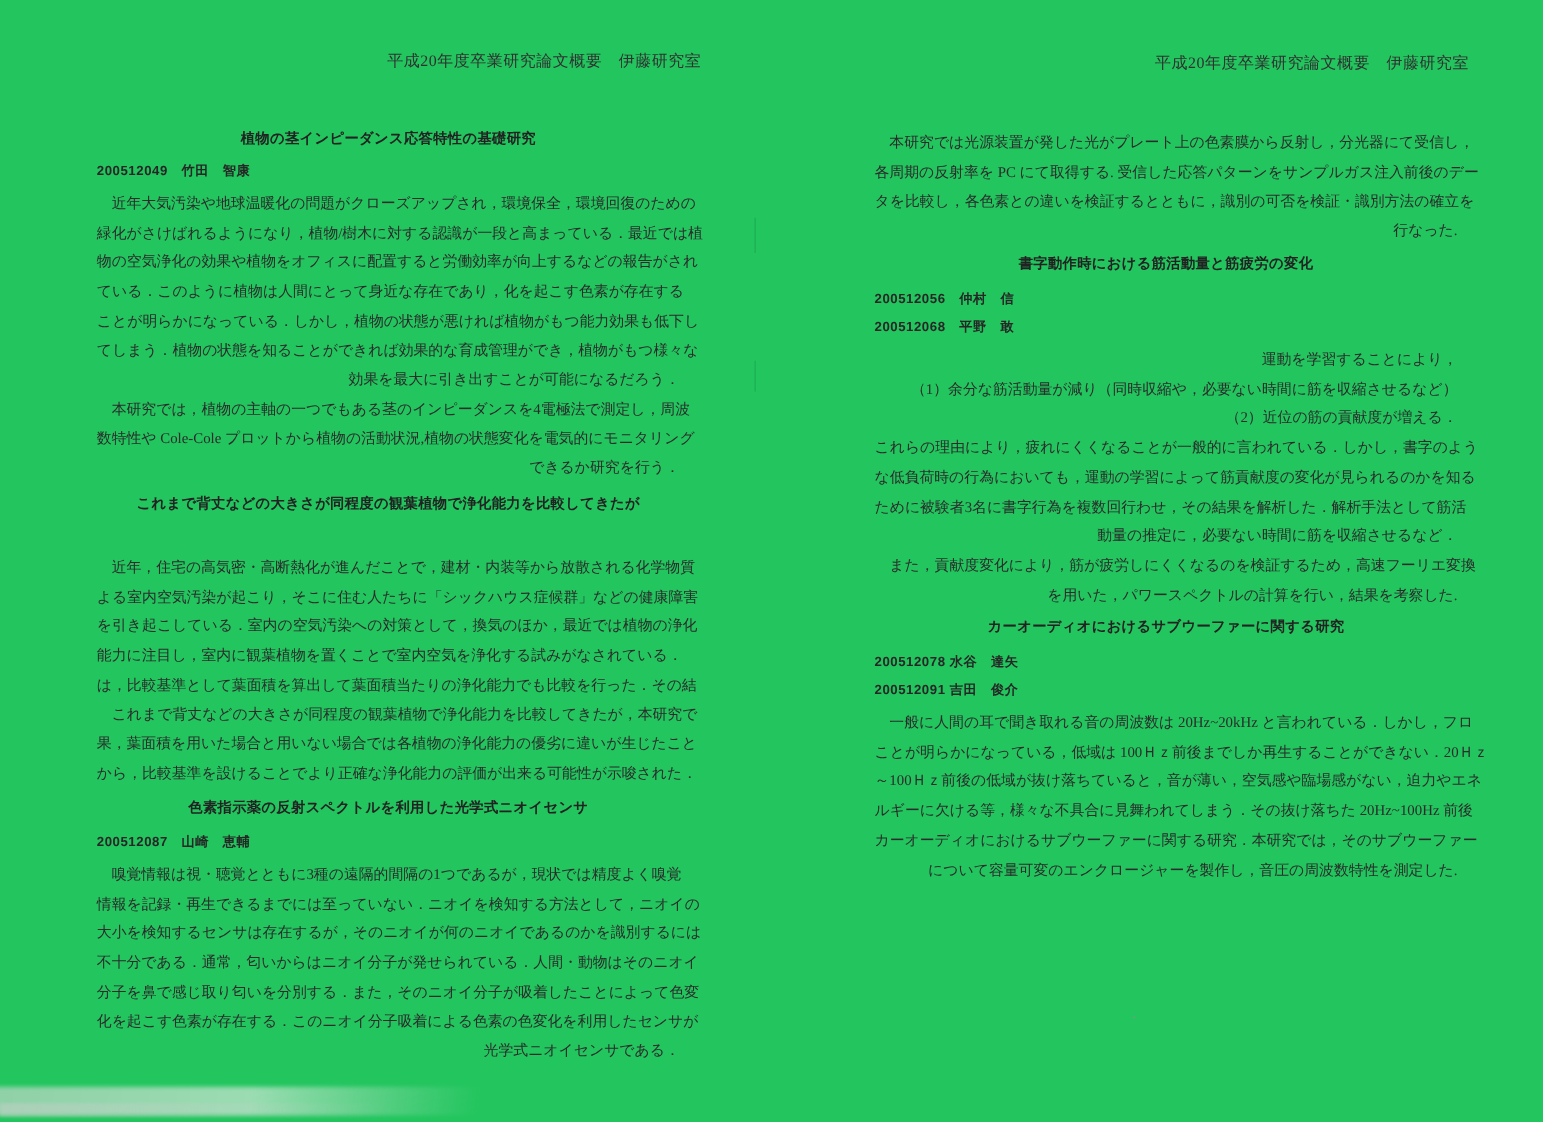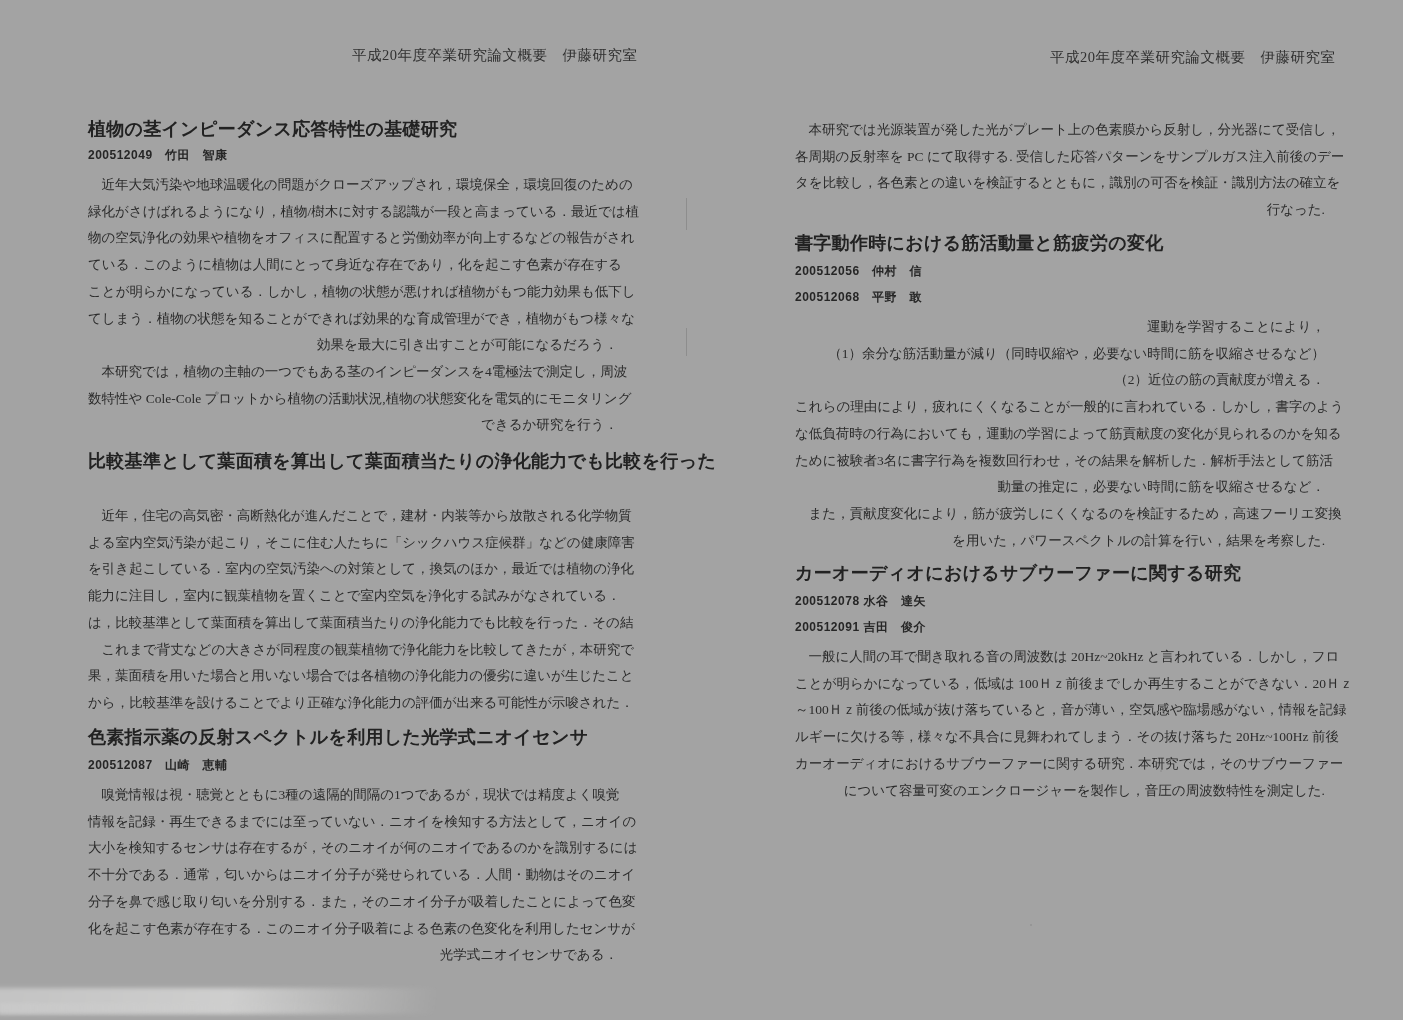--- a/index.html
+++ b/index.html
@@ -1,36 +1,36 @@
 <!DOCTYPE html>
 <html><head>
 <meta charset="utf-8">
 <style>
   html,body { margin:0; padding:0; background:#e9e9e9; }
   #canvas {
     position:relative; width:1403px; height:1020px;
-    background:#a3a3a3; overflow:hidden;
+    background:#22c55e; overflow:hidden;
     font-family:"Liberation Serif","DejaVu Serif",serif;
     color:#2b2b2b;
   }
   .page-header {
     position:absolute; font-size:14.5px; letter-spacing:0.5px;
     color:#303030; white-space:pre;
   }
   #left-header  { left:352px; top:46px; }
   #right-header { left:1050px; top:48px; }
 
   .col { position:absolute; width:530px; }
   .lcol { left:88px; }
   .rcol { left:795px; }
 
   .sec-title {
     font-family:"Liberation Sans","DejaVu Sans",sans-serif;
-    font-weight:700; font-size:18px; letter-spacing:0.3px;
-    color:#222; white-space:pre;
+    font-weight:700; font-size:13px; letter-spacing:0.3px;
+    text-align:center; color:#222; white-space:pre;
   }
   .sec-authors {
     font-family:"Liberation Sans","DejaVu Sans",sans-serif;
     font-weight:600; font-size:12px; letter-spacing:0.5px;
     text-align:left; padding-right:12px; color:#262626;
     line-height:26.7px; white-space:pre;
   }
   .body-block { font-size:13.5px; }
   .tline { line-height:26.7px; white-space:pre;text-align:right; }
 
@@ -67,21 +67,21 @@
       <div class="tline">物の空気浄化の効果や植物をオフィスに配置すると労働効率が向上するなどの報告がされ</div>
       <div class="tline">ている．このように植物は人間にとって身近な存在であり，化を起こす色素が存在する</div>
       <div class="tline">ことが明らかになっている．しかし，植物の状態が悪ければ植物がもつ能力効果も低下し</div>
       <div class="tline">てしまう．植物の状態を知ることができれば効果的な育成管理ができ，植物がもつ様々な</div>
       <div class="tline">効果を最大に引き出すことが可能になるだろう．</div>
       <div class="tline">　本研究では，植物の主軸の一つでもある茎のインピーダンスを4電極法で測定し，周波</div>
       <div class="tline">数特性や Cole-Cole プロットから植物の活動状況,植物の状態変化を電気的にモニタリング</div>
       <div class="tline">できるか研究を行う．</div>
     </div>
 
-  <div class="col lcol sec-title" style="top:449px">比較基準として葉面積を算出して葉面積当たりの浄化能力でも比較を行った</div>
+  <div class="col lcol sec-title" style="top:449px">これまで背丈などの大きさが同程度の観葉植物で浄化能力を比較してきたが</div>
   <div class="col lcol body-block" style="top:503px">
       <div class="tline">　近年，住宅の高気密・高断熱化が進んだことで，建材・内装等から放散される化学物質</div>
       <div class="tline">よる室内空気汚染が起こり，そこに住む人たちに「シックハウス症候群」などの健康障害</div>
       <div class="tline">を引き起こしている．室内の空気汚染への対策として，換気のほか，最近では植物の浄化</div>
       <div class="tline">能力に注目し，室内に観葉植物を置くことで室内空気を浄化する試みがなされている．</div>
       <div class="tline">は，比較基準として葉面積を算出して葉面積当たりの浄化能力でも比較を行った．その結</div>
       <div class="tline">　これまで背丈などの大きさが同程度の観葉植物で浄化能力を比較してきたが，本研究で</div>
       <div class="tline">果，葉面積を用いた場合と用いない場合では各植物の浄化能力の優劣に違いが生じたこと</div>
       <div class="tline">から，比較基準を設けることでより正確な浄化能力の評価が出来る可能性が示唆された．</div>
     </div>
@@ -121,21 +121,21 @@
       <div class="tline">　また，貢献度変化により，筋が疲労しにくくなるのを検証するため，高速フーリエ変換</div>
       <div class="tline">を用いた，パワースペクトルの計算を行い，結果を考察した.</div>
     </div>
 
   <div class="col rcol sec-title" style="top:561px">カーオーディオにおけるサブウーファーに関する研究</div>
   <div class="col rcol sec-authors" style="top:588px">200512078 水谷　達矢</div>
   <div class="col rcol sec-authors" style="top:614px">200512091 吉田　俊介</div>
   <div class="col rcol body-block" style="top:644px">
       <div class="tline">　一般に人間の耳で聞き取れる音の周波数は 20Hz~20kHz と言われている．しかし，フロ</div>
       <div class="tline">ことが明らかになっている，低域は 100Ｈｚ前後までしか再生することができない．20Ｈｚ</div>
-      <div class="tline">～100Ｈｚ前後の低域が抜け落ちていると，音が薄い，空気感や臨場感がない，情報を記録</div>
+      <div class="tline">～100Ｈｚ前後の低域が抜け落ちていると，音が薄い，空気感や臨場感がない，迫力やエネ</div>
       <div class="tline">ルギーに欠ける等，様々な不具合に見舞われてしまう．その抜け落ちた 20Hz~100Hz 前後</div>
       <div class="tline">カーオーディオにおけるサブウーファーに関する研究．本研究では，そのサブウーファー</div>
       <div class="tline">について容量可変のエンクロージャーを製作し，音圧の周波数特性を測定した.</div>
     </div>
 
   <div class="smudge"></div>
   <div class="smudge2"></div>
   <div class="speck speck-a"></div>
   <div class="speck speck-b"></div>
   <div class="edge-mark edge-mark-a"></div>

